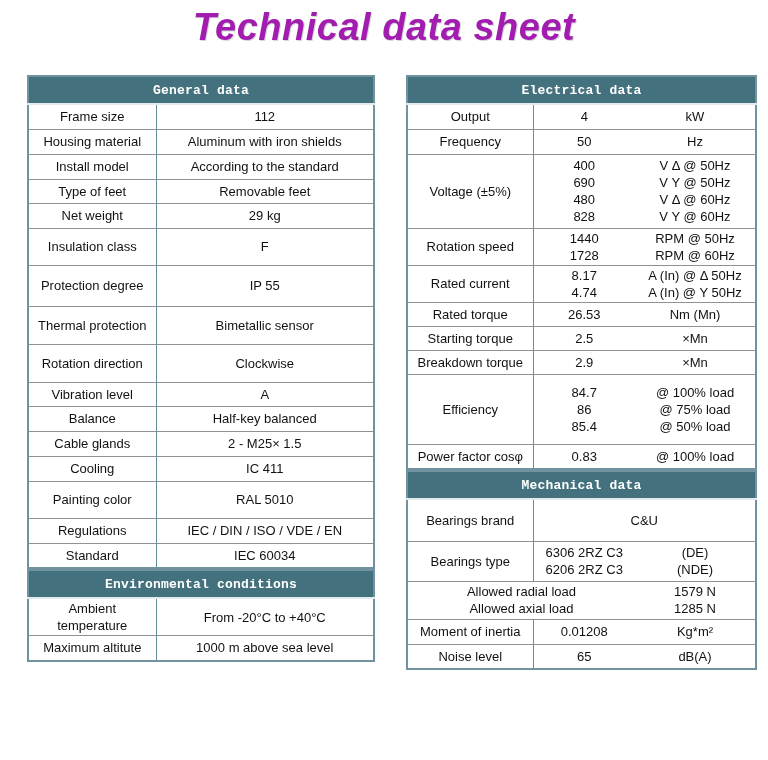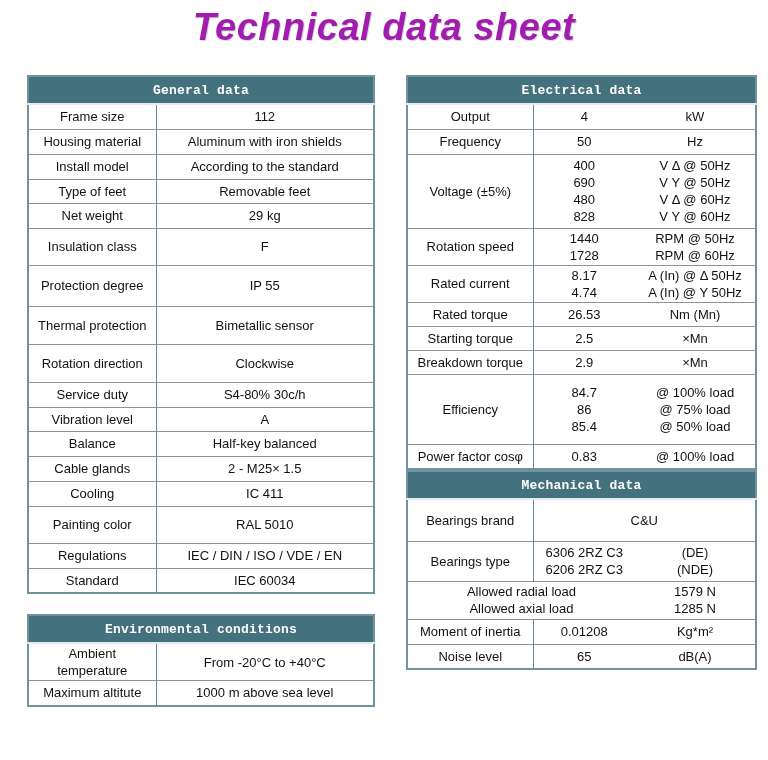--- a/index.html
+++ b/index.html
@@ -26,21 +26,21 @@
     font-family:Liberation Mono, monospace;
   }
   table.dt td{
     font-size:13px;color:#121212;text-align:center;vertical-align:middle;
     padding:1px 3px;border-top:1px solid #8d9296;overflow:hidden;
     line-height:17px;
   }
   td.lbl-cell{border-right:1px solid #60previous}
   td.lbl-cell{border-right:1px solid #618e9b;}
   .mline div{line-height:17px;}
-  .env-gap{margin-top:20px;}
+  .env-gap{}
   .mech-gap{}
 </style>
 </head>
 <body>
 
 <div class="page-title">Technical data sheet</div>
 
 <div class="col-left">
 
   <table class="dt">
@@ -81,24 +81,20 @@
           <td>IP 55</td>
         </tr>
     <tr style="height:38px">
           <td class="lbl-cell">Thermal protection</td>
           <td>Bimetallic sensor</td>
         </tr>
     <tr style="height:38px">
           <td class="lbl-cell">Rotation direction</td>
           <td>Clockwise</td>
         </tr>
-    <tr style="height:25px">
-          <td class="lbl-cell">Service duty</td>
-          <td>S4-80% 30c/h</td>
-        </tr>
     <tr style="height:24px">
           <td class="lbl-cell">Vibration level</td>
           <td>A</td>
         </tr>
     <tr style="height:25px">
           <td class="lbl-cell">Balance</td>
           <td>Half-key balanced</td>
         </tr>
     <tr style="height:25px">
           <td class="lbl-cell">Cable glands</td>

